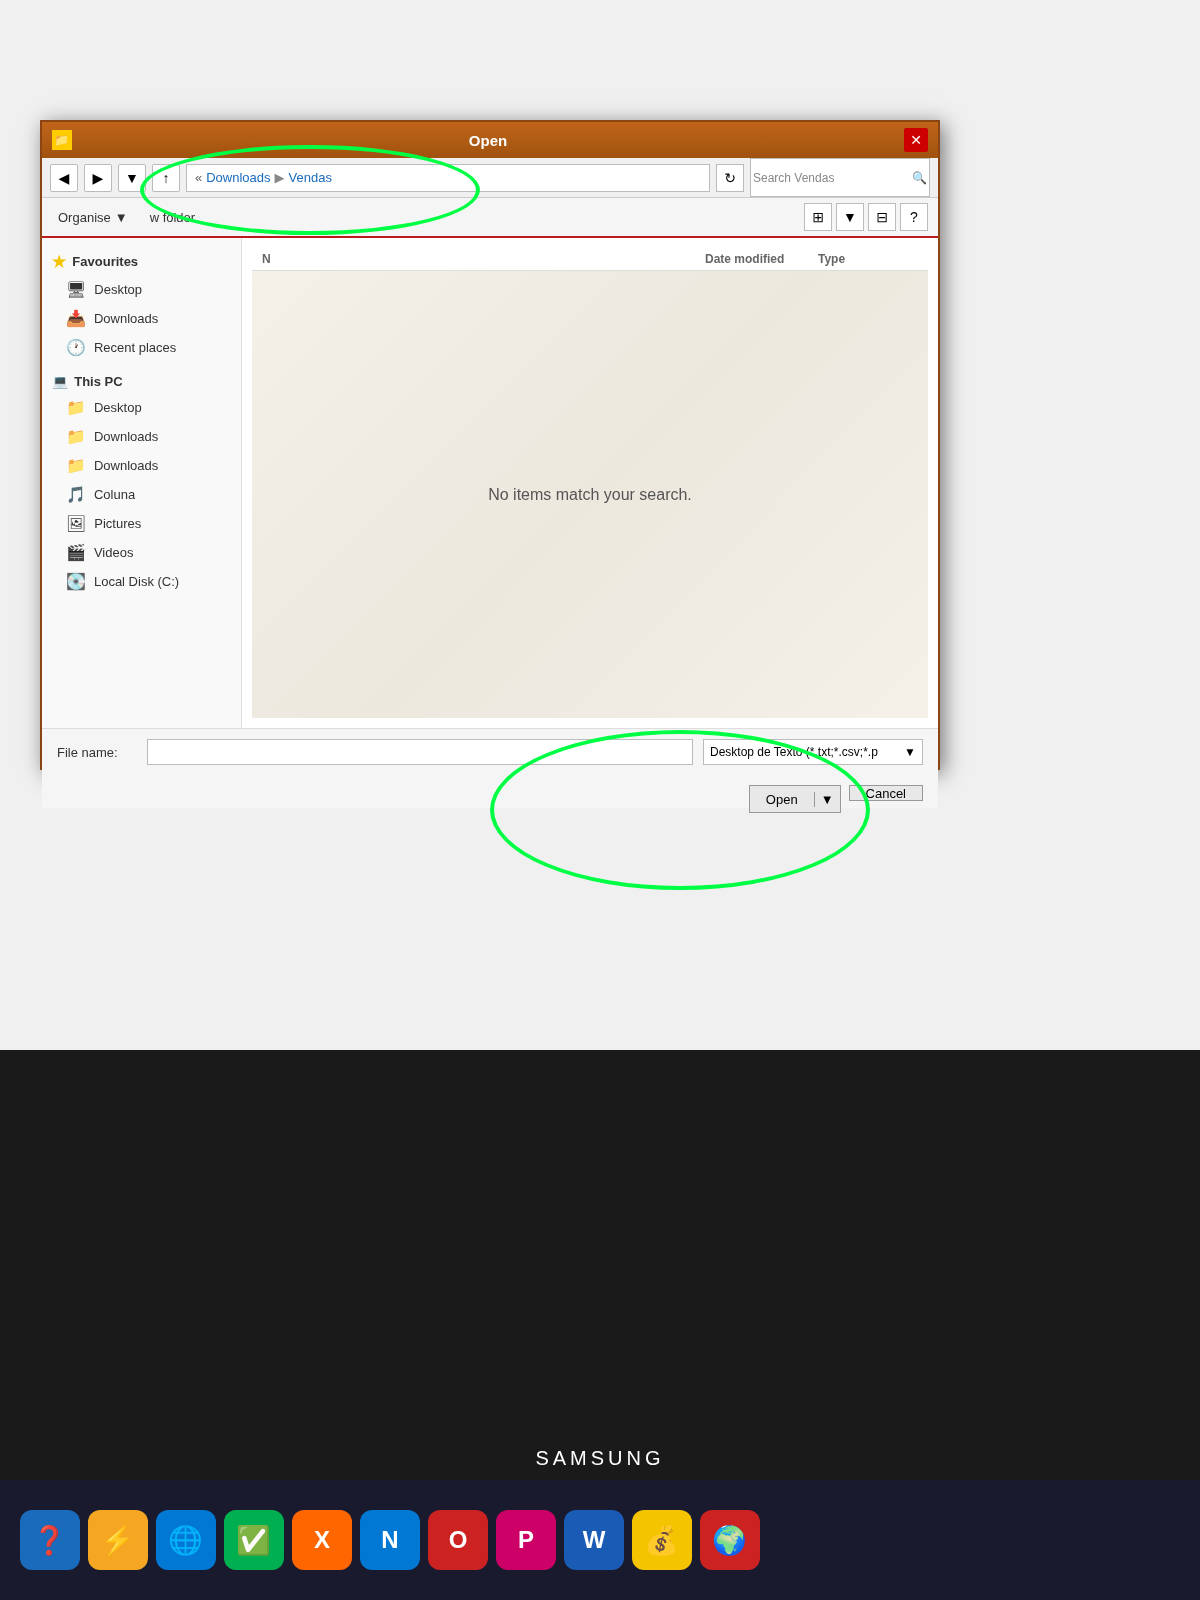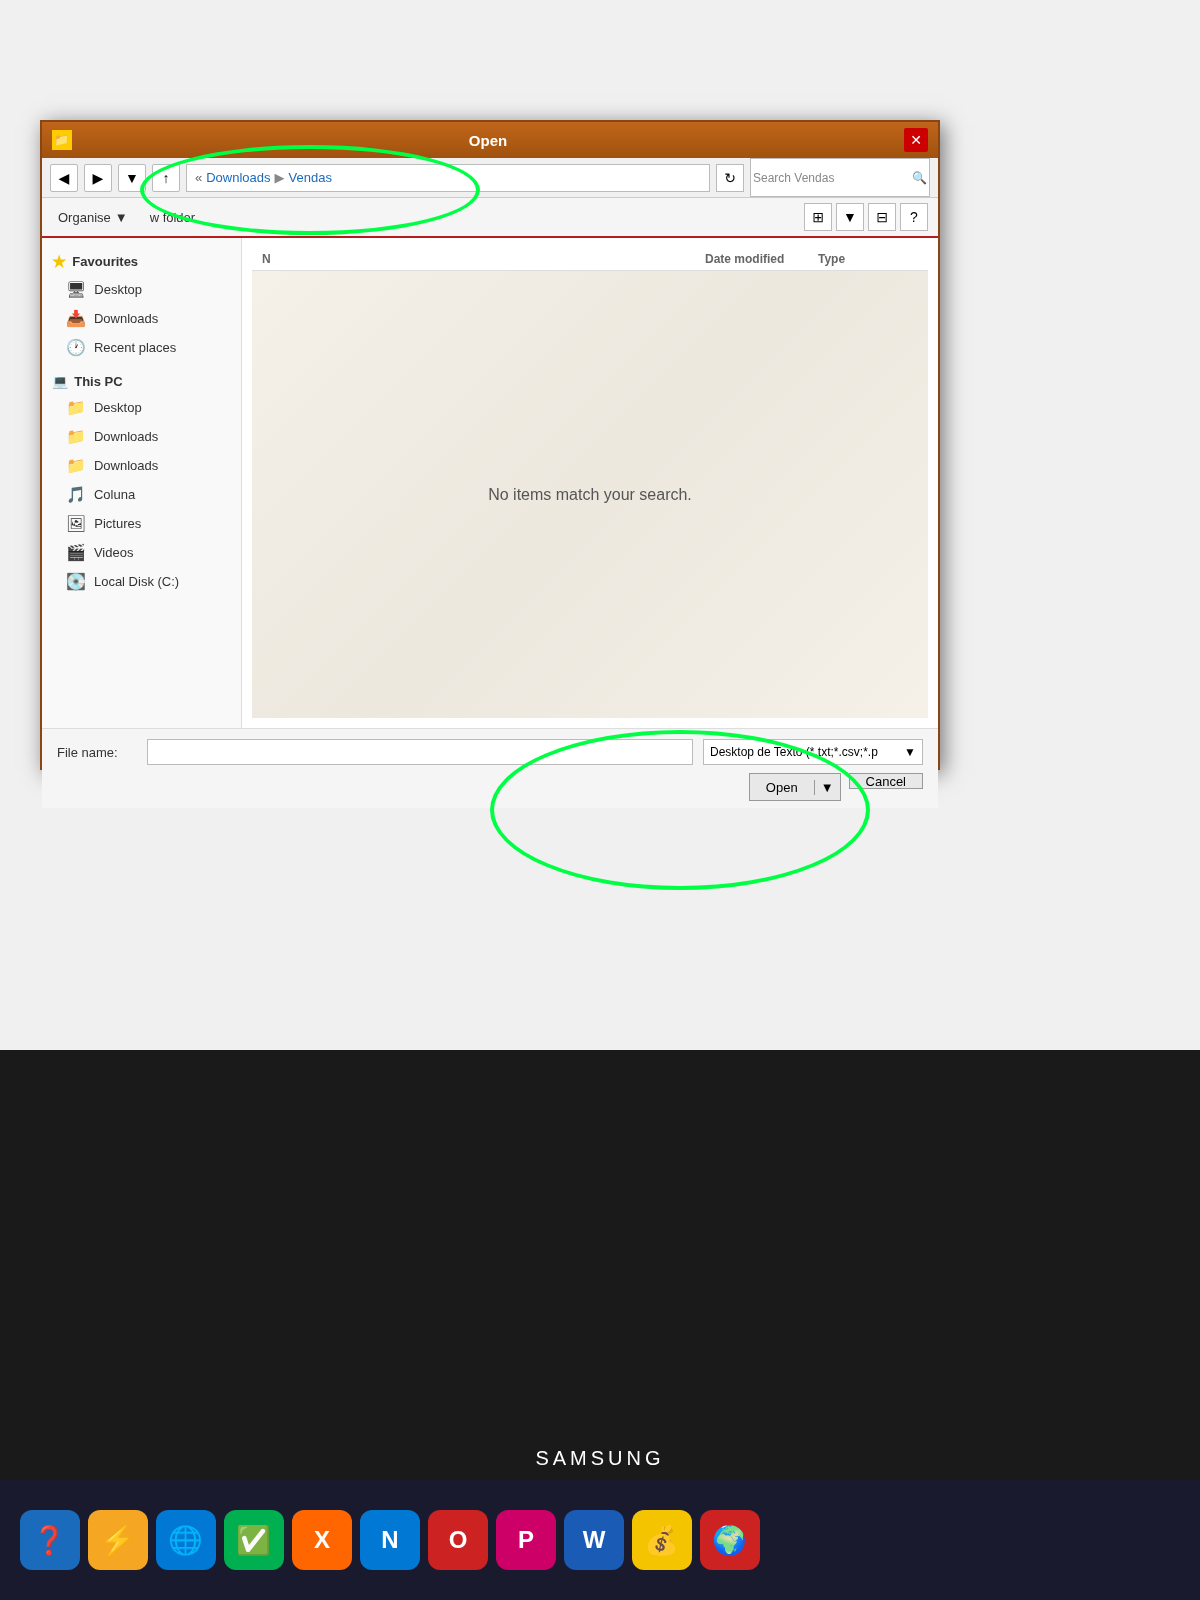--- a/index.html
+++ b/index.html
@@ -331,21 +331,21 @@
     }
 
     
     .dialog-bottom {
       height: 80px;
       background: #f5f5f5;
       border-top: 1px solid #ddd;
       padding: 10px 15px;
       display: flex;
       flex-direction: column;
-      gap: 8px;
+      gap: 20px;
     }
     .filename-row {
       display: flex;
       align-items: center;
       gap: 10px;
     }
     .filename-label {
       font-size: 13px;
       color: #333;
       width: 80px;

